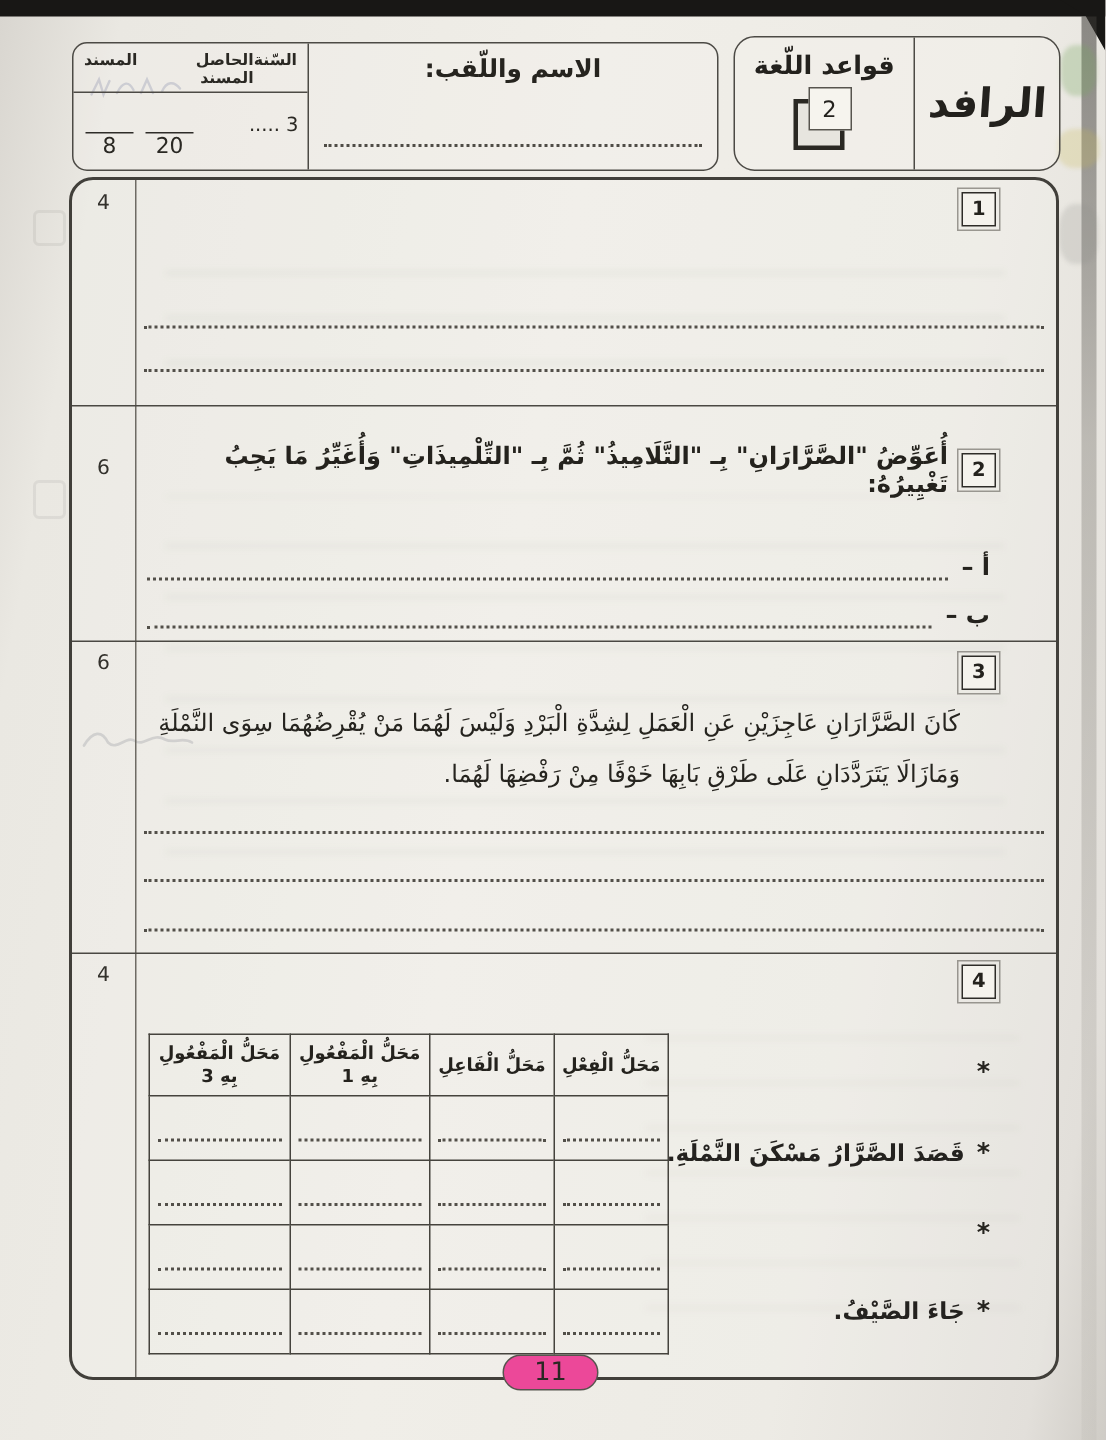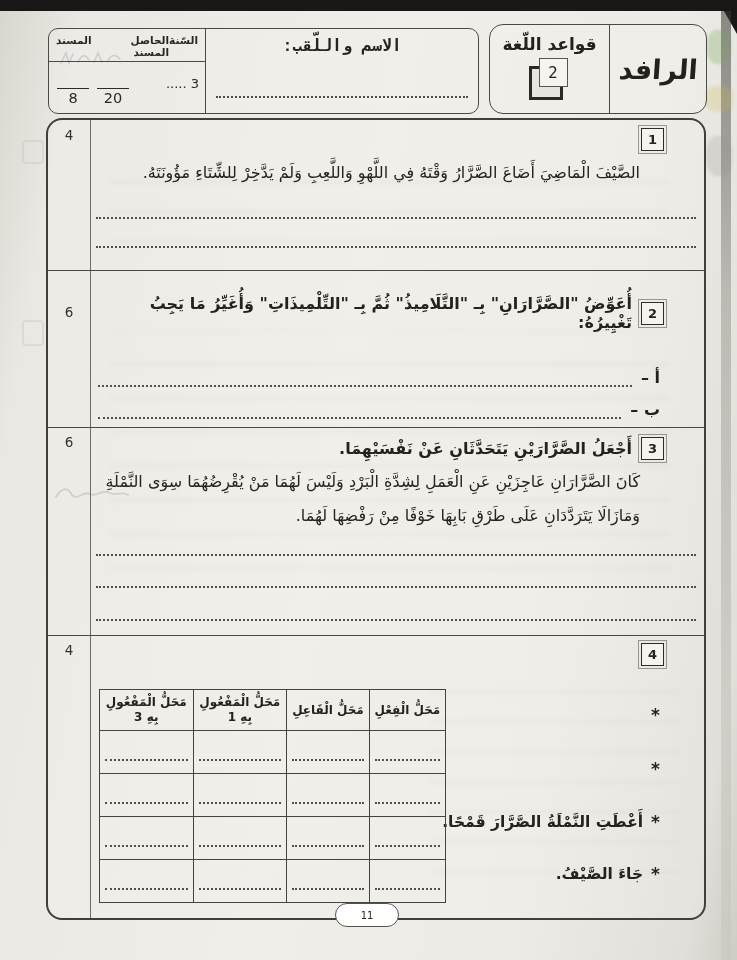--- a/index.html
+++ b/index.html
@@ -23,21 +23,21 @@
   .brand-cell{flex:none;width:96px;border-left:1.5px solid #4c4a45;display:flex;align-items:center;justify-content:center;}
   .brand-cell span{font-size:27px;font-weight:bold;color:#23211d;transform:skewX(-4deg);}
   .subject-cell{flex:1;display:flex;flex-direction:column;align-items:center;padding-top:9px;}
   .subject-label{font-size:17px;font-weight:bold;color:#23211d;}
   .num2{position:relative;width:46px;height:40px;margin-top:4px;}
   .num2 .back{position:absolute;left:2px;top:8px;width:28px;height:28px;border:3px solid #2a2823;background:#e7e5df;}
   .num2 .front{position:absolute;left:12px;top:0;width:27px;height:27px;border:1.4px solid #57544e;background:#f6f4ee;
     display:flex;align-items:center;justify-content:center;font-size:15px;color:#23211d;}
   .box-l{position:absolute;left:48px;top:28px;width:429px;height:84px;
     border:1.5px solid #4c4a45;border-radius:10px;display:flex;direction:rtl;background:rgba(245,243,238,.3);}
-  .name-cell{flex:none;width:272px;border-left:1.4px solid #4c4a45;position:relative;font-family:Liberation Mono, monospace;}
+  .name-cell{flex:none;width:272px;border-left:1.4px solid #4c4a45;position:relative;}
   .name-label{position:absolute;top:7px;right:0;left:0;text-align:center;font-size:16.5px;font-weight:600;color:#26241f;}
   .name-dotline{position:absolute;left:10px;right:10px;bottom:15px;border-top:2.2px dotted #4f4c46;}
   .grades-cell{flex:1;display:flex;flex-direction:column;}
   .g-labels{display:flex;justify-content:space-between;padding:5px 7px 3px;font-size:10.5px;font-weight:600;
     color:#2a2823;border-bottom:1.3px solid #4c4a45;}
   .g-values{position:relative;flex:1;direction:rtl;}
   .year-val{position:absolute;right:6px;top:14px;font-size:13px;color:#2a2823;}
   .frac{position:absolute;bottom:7px;text-align:center;}
   .frac .bar{width:32px;border-top:1.8px solid #2e2c28;margin:0 auto 1px;}
   .frac .num{font-size:14.5px;color:#2a2823;}
@@ -62,22 +62,22 @@
   .bullet-row{position:absolute;right:44px;width:260px;direction:rtl;display:flex;gap:8px;
     font-size:15.5px;font-weight:600;color:#24221f;align-items:flex-start;}
   .star{flex:none;font-size:17px;line-height:1.1;color:#26241f;}
   
   .gtable{position:absolute;left:51px;top:569px;width:347px;border-collapse:collapse;direction:rtl;}
   .gtable th,.gtable td{border:1.6px solid #45433d;padding:0;}
   .gtable th{height:40px;font-size:12px;font-weight:600;color:#24221d;text-align:center;line-height:1.25;}
   .gtable td{height:42px;vertical-align:bottom;}
   .cell-dots{border-top:2.2px dotted #524f49;margin:0 5px 12px;}
   .page-pill{position:absolute;left:335px;top:903px;width:62px;height:22px;border:1.7px solid #57544e;
-    border-radius:12px;background:#ffffff;display:flex;align-items:center;justify-content:center;
-    font-size:10px;color:#2a2823;z-index:5;}
+    border-radius:12px;background:#ec4899;display:flex;align-items:center;justify-content:center;
+    font-size:17px;color:#2a2823;z-index:5;}
   
   .bleed{position:absolute;pointer-events:none;filter:blur(2px);}
   .b1{left:110px;top:160px;width:560px;height:110px;
     background:repeating-linear-gradient(0deg,transparent 0 26px,rgba(120,130,105,.07) 26px 30px);}
   .b2{left:110px;top:330px;width:560px;height:270px;
     background:repeating-linear-gradient(0deg,transparent 0 30px,rgba(115,125,100,.06) 30px 34px);}
   .b3{left:430px;top:680px;width:250px;height:220px;
     background:repeating-linear-gradient(0deg,transparent 0 26px,rgba(120,130,105,.05) 26px 30px);}
   .blob{position:absolute;border-radius:40%;pointer-events:none;filter:blur(1.5px);}
   .blob-green{right:6px;top:30px;width:24px;height:34px;background:rgba(120,165,95,.30);}
@@ -155,60 +155,58 @@
   <div class="hdiv" style="top:515px;"></div>
 
   <div class="mark" style="top:7px;">4</div>
   <div class="mark" style="top:184px;">6</div>
   <div class="mark" style="top:314px;">6</div>
   <div class="mark" style="top:522px;">4</div>
 
   <div class="prow" style="top:8px;">
     <span class="qnum">1</span>
   </div>
-  <div class="brow" style="top:43px;">الصَّيْفَ الْمَاضِيَ أَضَاعَ الصَّرَّارُ وَقْتَهُ فِي اللَّهْوِ وَاللَّعِبِ وَلَمْ يَدَّخِرْ لِلشِّتَاءِ مَؤُونَتَهُ.</div>
   <div class="dots" style="top:97px;"></div>
   <div class="dots" style="top:126px;"></div>
 
   <div class="prow" style="top:174px;">
     <span class="qnum">2</span>
     <span>أُعَوِّضُ "الصَّرَّارَانِ" بِـ "التَّلَامِيذُ" ثُمَّ بِـ "التِّلْمِيذَاتِ" وَأُغَيِّرُ مَا يَجِبُ تَغْيِيرُهُ:</span>
   </div>
   <div class="ansrow" style="top:248px;">
     <span>أ –</span>
     <span class="dfill"></span>
   </div>
   <div class="ansrow" style="top:280px;">
     <span>ب –</span>
     <span class="dfill"></span>
   </div>
 
   <div class="prow" style="top:317px;">
     <span class="qnum">3</span>
-    <span>أَجْعَلُ الصَّرَّارَيْنِ يَتَحَدَّثَانِ عَنْ نَفْسَيْهِمَا.</span>
   </div>
   <div class="brow" style="top:386px;">وَمَازَالَا يَتَرَدَّدَانِ عَلَى طَرْقِ بَابِهَا خَوْفًا مِنْ رَفْضِهَا لَهُمَا.</div>
   <div class="brow" style="top:352px;">كَانَ الصَّرَّارَانِ عَاجِزَيْنِ عَنِ الْعَمَلِ لِشِدَّةِ الْبَرْدِ وَلَيْسَ لَهُمَا مَنْ يُقْرِضُهُمَا سِوَى النَّمْلَةِ</div>
   <div class="dots" style="top:434px;"></div>
   <div class="dots" style="top:466px;"></div>
   <div class="dots" style="top:499px;"></div>
 
   <div class="prow" style="top:523px;">
     <span class="qnum">4</span>
   </div>
 
   <div class="bullet-row" style="top:586px;">
     <span class="star">*</span>
   </div>
   <div class="bullet-row" style="top:640px;">
     <span class="star">*</span>
+    <span>قَصَدَ الصَّرَّارُ مَسْكَنَ النَّمْلَةِ.</span>
   </div>
   <div class="bullet-row" style="top:693px;">
     <span class="star">*</span>
-    <span>أَعْطَتِ النَّمْلَةُ الصَّرَّارَ قَمْحًا.</span>
   </div>
   <div class="bullet-row" style="top:745px;">
     <span class="star">*</span>
     <span>جَاءَ الصَّيْفُ.</span>
   </div>
 
   <table class="gtable">
     <tbody>
         <tr>
       <th>

